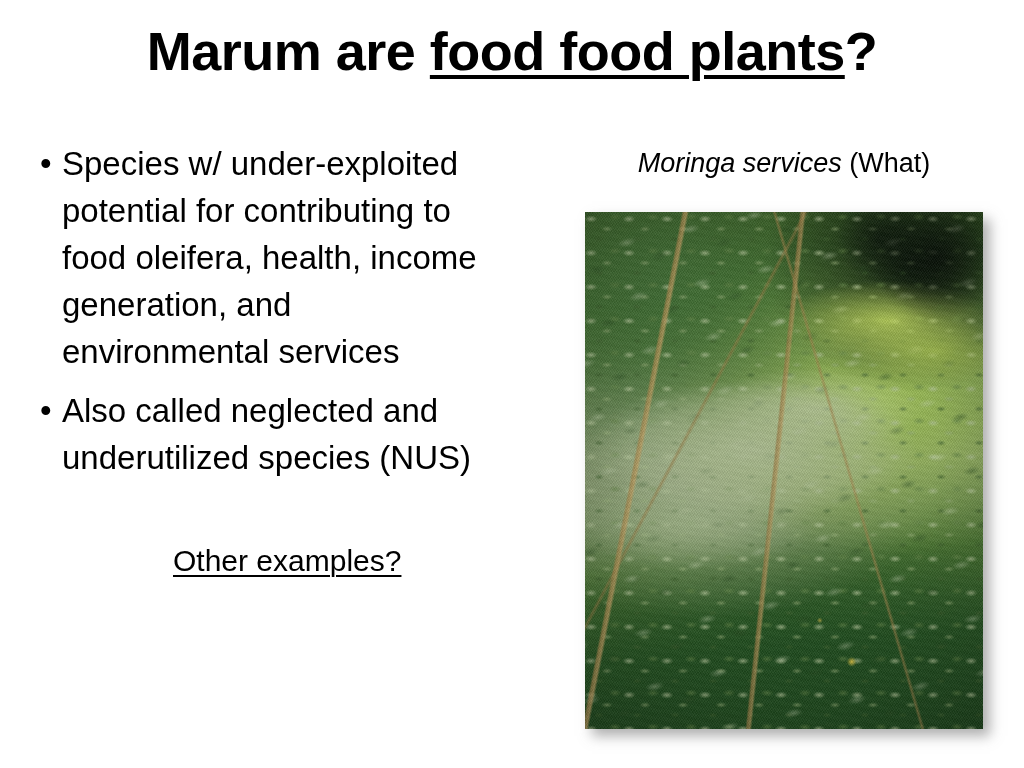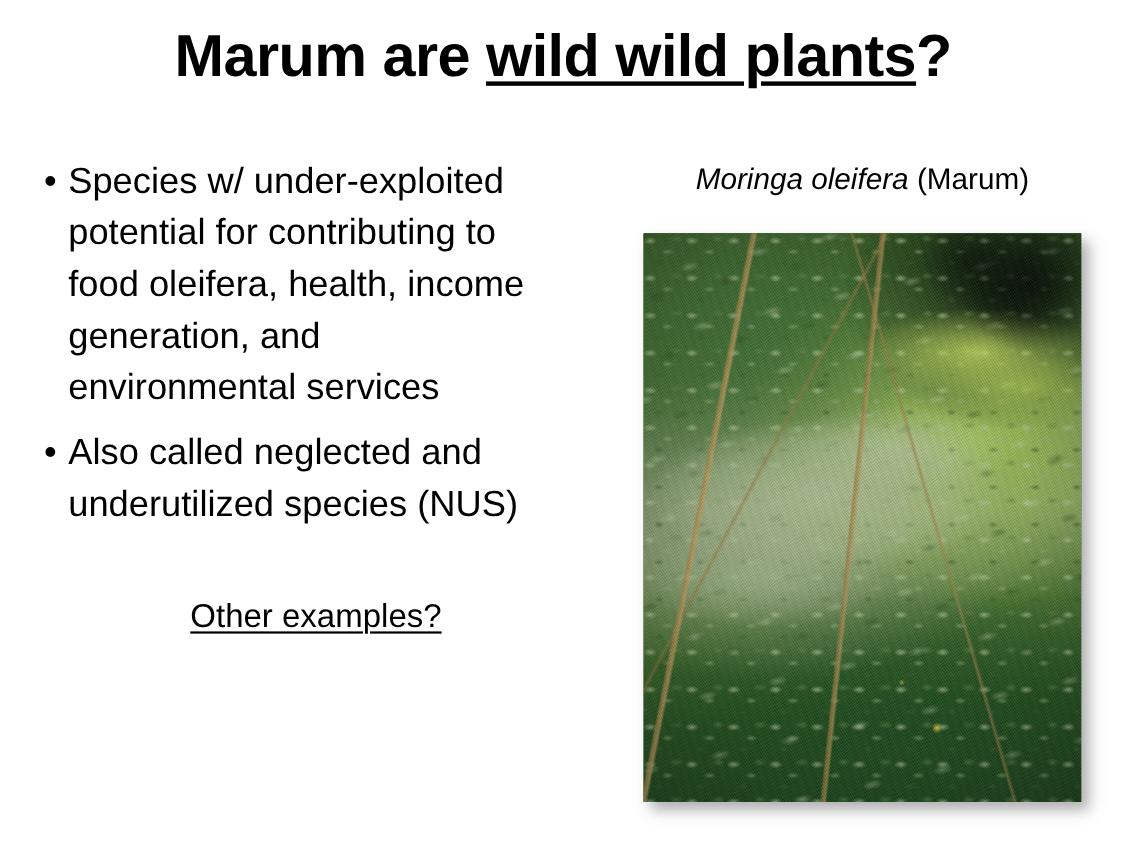--- a/index.html
+++ b/index.html
@@ -179,21 +179,21 @@
   .lay-vignette {
     background: radial-gradient(ellipse 85% 80% at 50% 45%, rgba(0,0,0,0) 45%, rgba(0,0,0,0.22) 100%);
   }
 </style>
 </head>
 <body>
 
 <div id="slide">
 
   <div id="title">
-    <span>Marum are </span><span class="u">wild wild plants</span><span>?</span>
+    <span>Marum are </span><span class="u">food food plants</span><span>?</span>
   </div>
 
   <div id="body-col">
 
     <div class="bullet-row">
       <span class="bullet-dot">•</span>
       <span class="bullet-text">Species w/ under-exploited potential for contributing to food oleifera, health, income generation, and environmental services</span>
     </div>
 
     <div class="bullet-row">
@@ -201,21 +201,21 @@
       <span class="bullet-text">Also called neglected and underutilized species (NUS)</span>
     </div>
 
     <div id="other-examples-wrap">
       <span id="other-examples">Other examples?</span>
     </div>
 
   </div>
 
   <div id="caption">
-    <span class="sci">Moringa oleifera</span><span> (Marum)</span>
+    <span class="sci">Moringa services</span><span> (What)</span>
   </div>
 
   <div id="photo-frame" title="" aria-label="Close-up photograph of Moringa oleifera foliage with pinnate compound leaves and oval green leaflets">
     <div class="layer lay-base"></div>
     <div class="layer lay-leaflets"></div>
     <div class="layer lay-leaflets2"></div>
     <div class="layer lay-frond"></div>
     <div class="layer lay-lime"></div>
     <div class="layer lay-branches"></div>
     <div class="layer lay-dark"></div>

